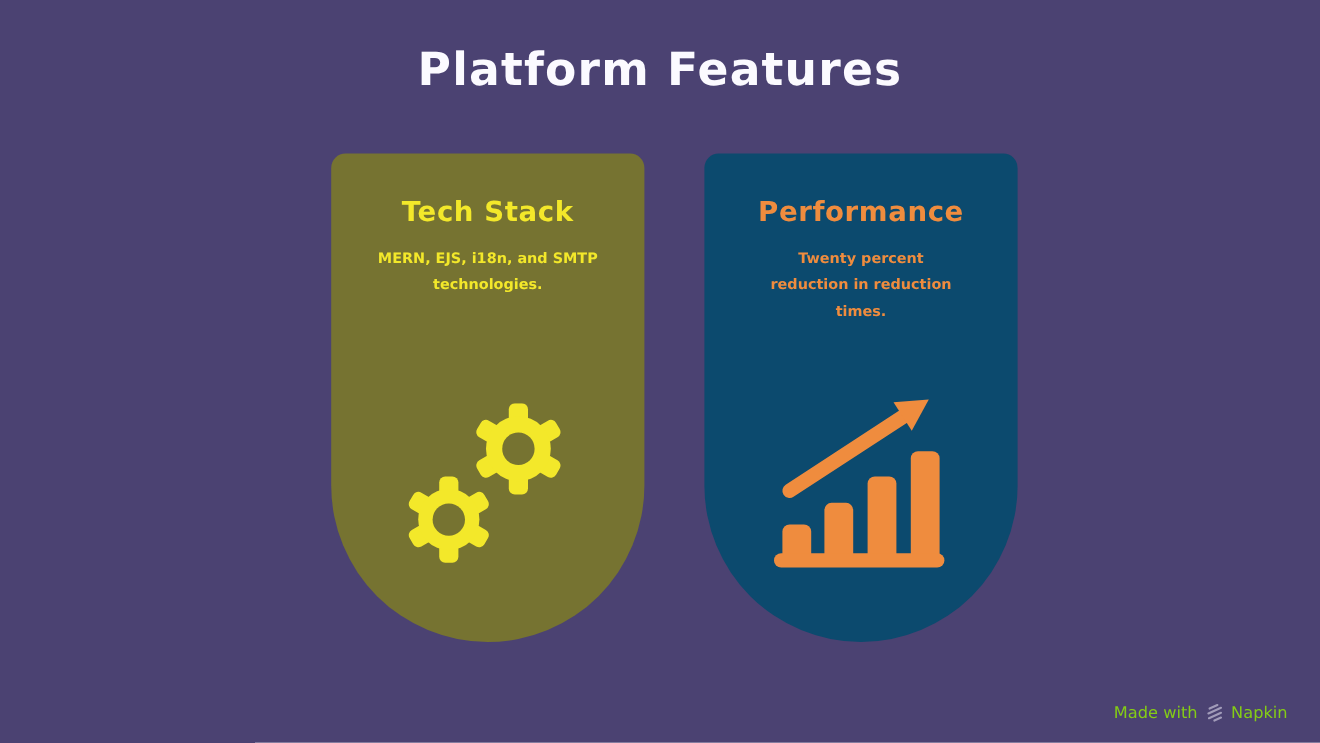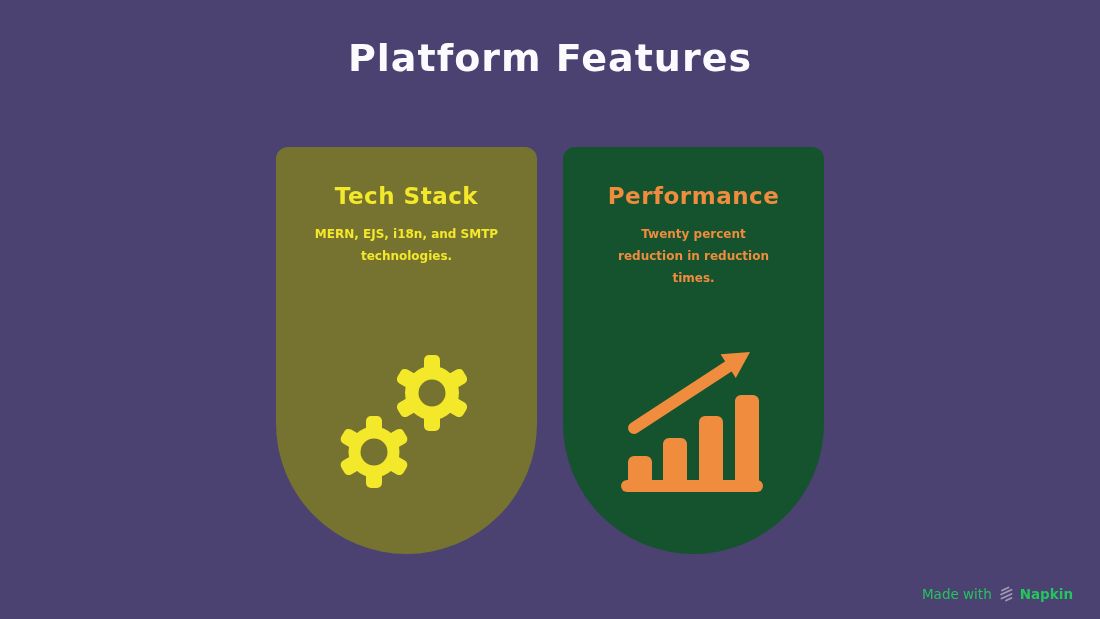--- a/index.html
+++ b/index.html
@@ -25,24 +25,23 @@
     letter-spacing: 1px;
   }
 
   .card {
     position: absolute;
     top: 128px;
     width: 261px;
     height: 407px;
     border-radius: 12px 12px 131px 131px;
     text-align: center;
-    margin-top: 19px;
   }
   .card-tech { left: 276px; background: #767331; }
-  .card-perf { left: 563px; background: #14532d; }
+  .card-perf { left: 587px; background: #0c4a6e; }
 
   .card h2 {
     margin-top: 35px;
     font-size: 23px;
     font-weight: 800;
     letter-spacing: 0.5px;
     line-height: 28px;
   }
   .card p {
     margin: 13px auto 0 auto;
@@ -70,25 +69,25 @@
     height: 150px;
   }
 
   .watermark {
     position: absolute;
     right: 27px;
     bottom: 17px;
     display: flex;
     align-items: center;
     gap: 6px;
-    color: #22c55e;
+    color: #84cc16;
     font-size: 13.5px;
     cursor: pointer;
   }
-  .watermark .brand { font-weight: 700; }
+  .watermark .brand { font-weight: 400; }
   .napkin-logo { display: block; }
 </style>
 </head>
 <body>
 
 <div class="stage">
 
   <h1 class="page-title">Platform Features</h1>
 
   <div class="card card-tech">

